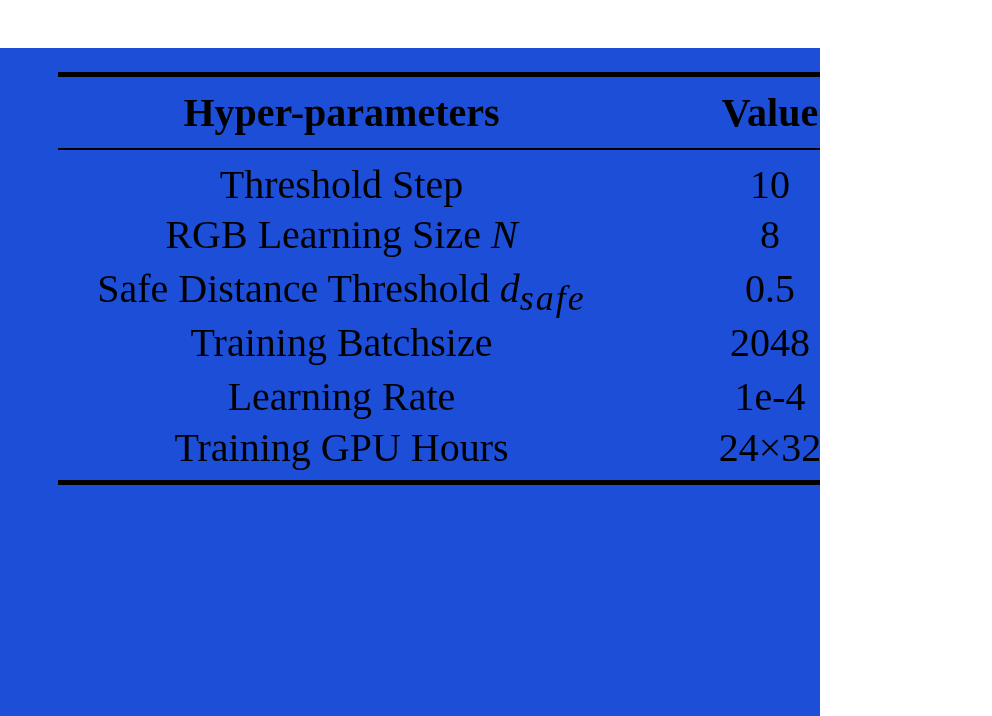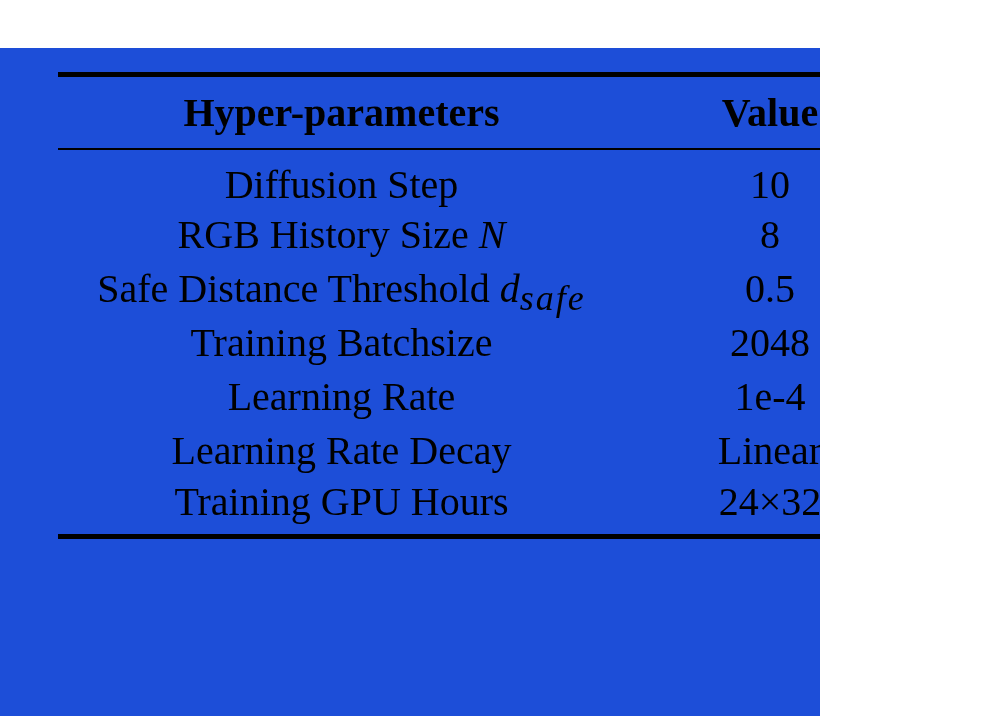--- a/index.html
+++ b/index.html
@@ -78,44 +78,40 @@
       <col class="col-value">
     </colgroup>
     <thead>
       <tr>
         <th>Hyper-parameters</th>
         <th>Value</th>
       </tr>
     </thead>
     <tbody>
         <tr>
-          <td><span>Diffusion Step</span></td>
+          <td><span>Threshold Step</span></td>
           <td>10</td>
         </tr>
         <tr>
-          <td><span>RGB History Size</span> <i class="math">N</i></td>
+          <td><span>RGB Learning Size</span> <i class="math">N</i></td>
           <td>8</td>
         </tr>
         <tr>
           <td><span>Safe Distance Threshold</span> <i class="math">d</i><sub class="math-sub">safe</sub></td>
           <td>0.5</td>
         </tr>
         <tr>
           <td><span>Training Batchsize</span></td>
           <td>2048</td>
         </tr>
         <tr>
           <td><span>Learning Rate</span></td>
           <td>1e-4</td>
         </tr>
         <tr>
-          <td><span>Learning Rate Decay</span></td>
-          <td>Linear</td>
-        </tr>
-        <tr>
           <td><span>Training GPU Hours</span></td>
           <td>24×32</td>
         </tr>
       </tbody>
   </table>
 
 
 </div>
 
 </body></html>

